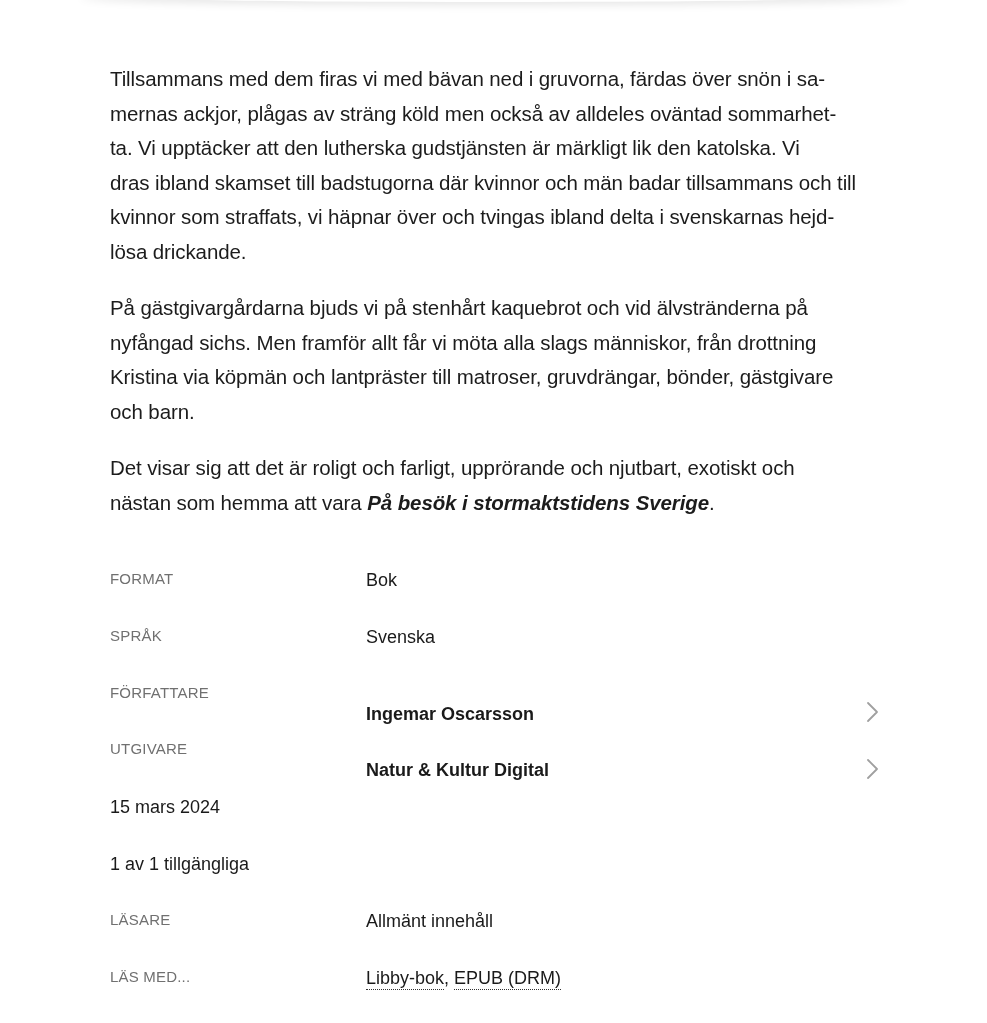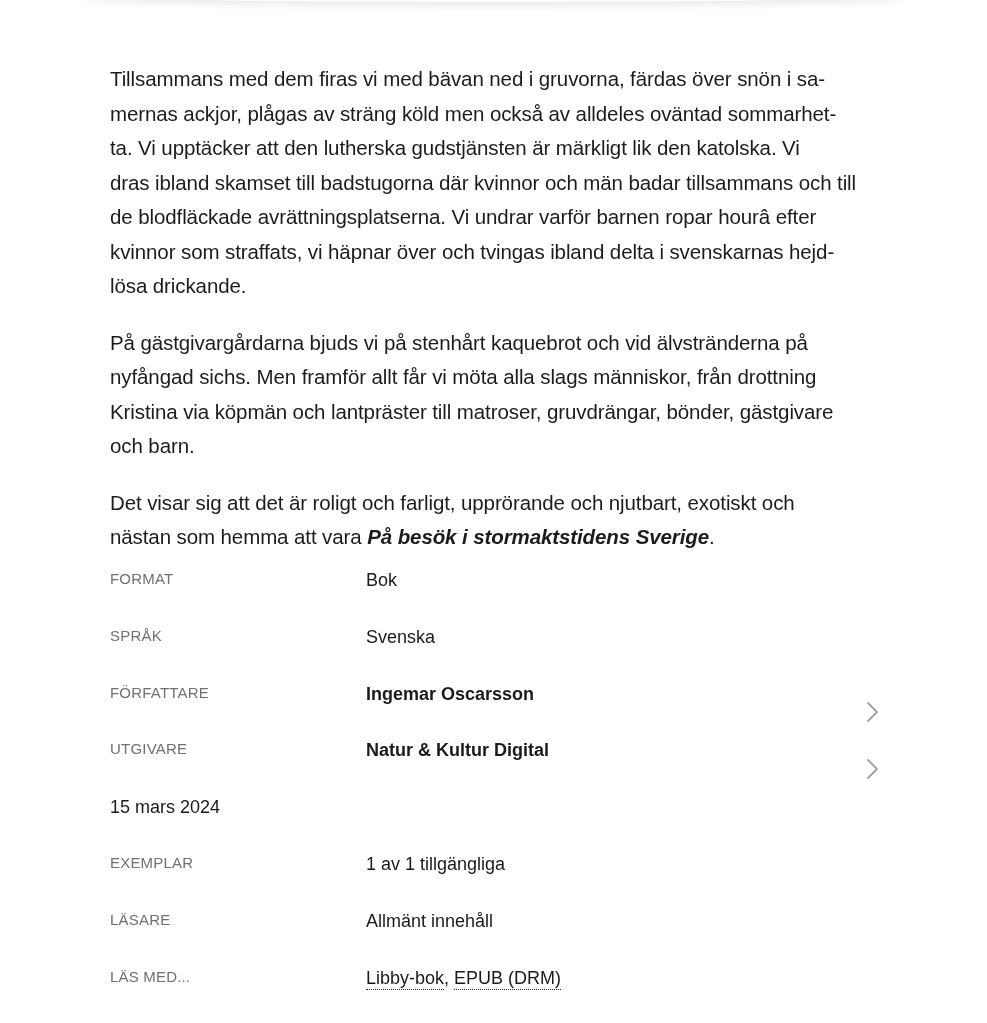--- a/index.html
+++ b/index.html
@@ -64,20 +64,21 @@
       color: #707070;
       letter-spacing: 0.2px;
       text-transform: uppercase;
     }
     .row .value {
       font-size: 18px;
       color: #1a1a1a;
     }
     .row .value.bold {
       font-weight: bold;
+      margin-top: 20px;
     }
     .row .chev {
       position: absolute;
       right: 0;
       top: 50%;
       transform: translateY(-50%);
       width: 16px;
       height: 24px;
     }
     .link-dotted {
@@ -91,21 +92,20 @@
 <body>
 
 <div class="top-shadow"></div>
 
 <div class="content">
   <p class="para">
     <span class="line">Tillsammans med dem firas vi med bävan ned i gruvorna, färdas över snön i sa-</span>
     <span class="line">mernas ackjor, plågas av sträng köld men också av alldeles oväntad sommarhet-</span>
     <span class="line">ta. Vi upptäcker att den lutherska gudstjänsten är märkligt lik den katolska. Vi</span>
     <span class="line">dras ibland skamset till badstugorna där kvinnor och män badar tillsammans och till</span>
-    <span class="line">de blodfläckade avrättningsplatserna. Vi undrar varför barnen ropar hourâ efter</span>
     <span class="line">kvinnor som straffats, vi häpnar över och tvingas ibland delta i svenskarnas hejd-</span>
     <span class="line">lösa drickande.</span>
   </p>
   <p class="para">
     <span class="line">På gästgivargårdarna bjuds vi på stenhårt kaquebrot och vid älvstränderna på</span>
     <span class="line">nyfångad sichs. Men framför allt får vi möta alla slags människor, från drottning</span>
     <span class="line">Kristina via köpmän och lantpräster till matroser, gruvdrängar, bönder, gästgivare</span>
     <span class="line">och barn.</span>
   </p>
   <p class="para">
@@ -134,21 +134,20 @@
     <span class="label">UTGIVARE</span>
     <span class="value bold">Natur &amp; Kultur Digital</span>
     <svg class="chev" viewBox="0 0 16 24">
       <polyline points="4,3 13,12 4,21" fill="none" stroke="#a0a0a0" stroke-width="1.8" stroke-linecap="round" stroke-linejoin="round"></polyline>
     </svg>
   </div>
   <div class="row">
     <span class="value">15 mars 2024</span>
   </div>
   <div class="row">
-    <span class="label">EXEMPLAR</span>
     <span class="value">1 av 1 tillgängliga</span>
   </div>
   <div class="row">
     <span class="label">LÄSARE</span>
     <span class="value">Allmänt innehåll</span>
   </div>
   <div class="row">
     <span class="label">LÄS MED...</span>
     <span class="value"><span class="link-dotted">Libby-bok</span><span>, </span><span class="link-dotted">EPUB (DRM)</span></span>
   </div>

